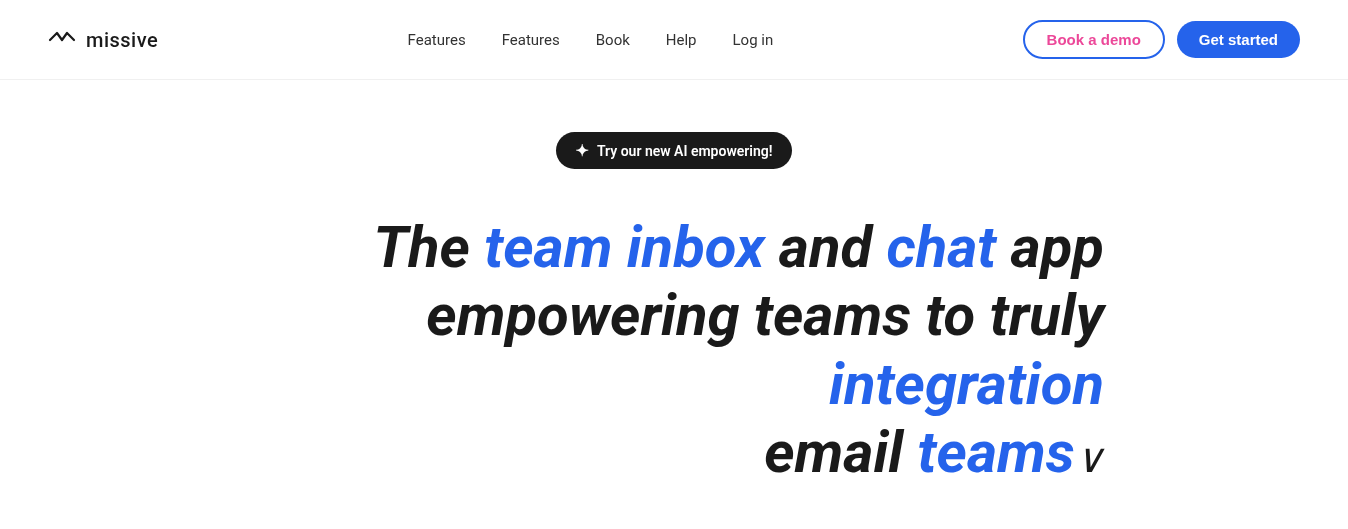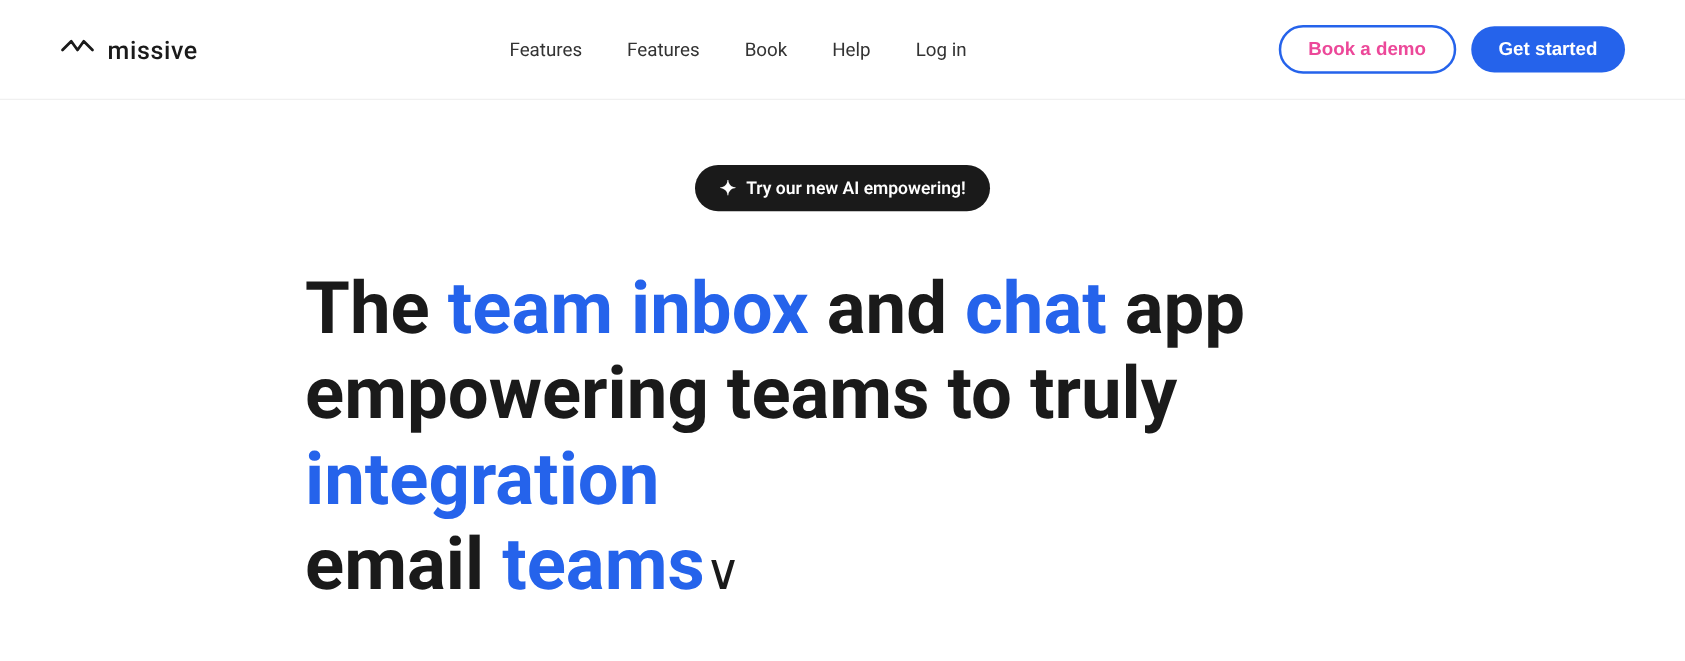--- a/index.html
+++ b/index.html
@@ -106,26 +106,27 @@
       border-radius: 50px;
       cursor: pointer;
       margin-bottom: 44px;
     }
 
     .ai-badge-icon {
       font-size: 16px;
     }
 
     .hero-heading {
-      text-align: left;
+      text-align: right;
       font-size: 58px;
       font-weight: 700;
       color: #1a1a1a;
       line-height: 1.18;
       max-width: 860px;
+      font-style: italic;
     }
 
     .hero-heading .highlight {
       color: #2563eb;
     }
 
     .chevron-down {
       display: inline-flex;
       align-items: center;
       color: #1a1a1a;

